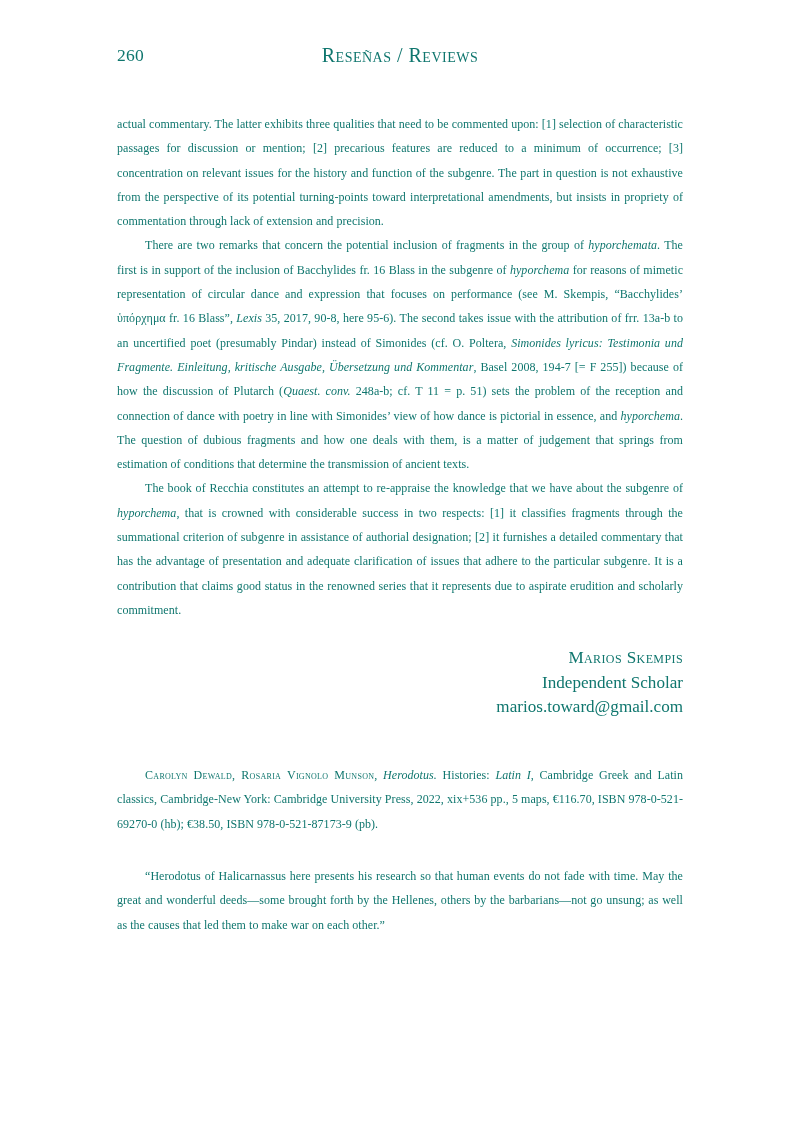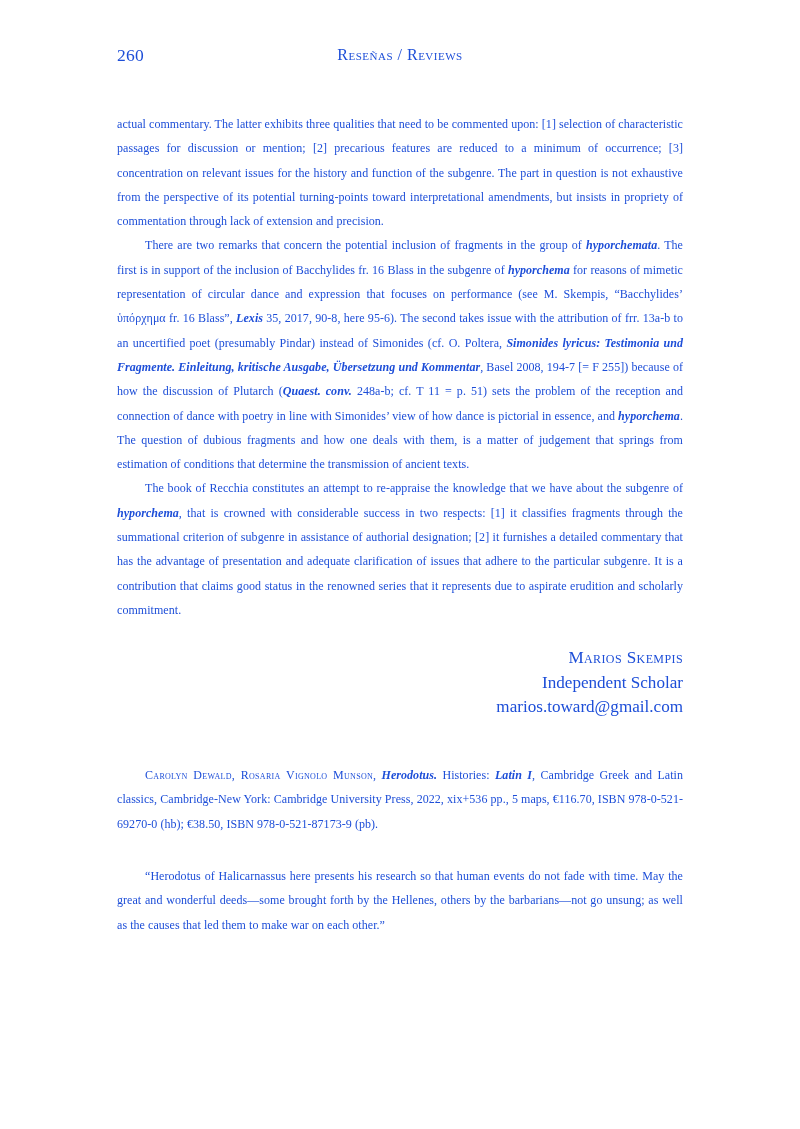--- a/index.html
+++ b/index.html
@@ -8,21 +8,21 @@
     background: #ffffff;
   }
   .page {
     position: relative;
     width: 800px;
     height: 1012px;
     background: #ffffff;
     margin: 0 auto;
     overflow: hidden;
     font-family: "Liberation Serif", "DejaVu Serif", serif;
-    color: #1d4ed8;
+    color: #0f766e;
   }
 
   
   .running-head {
     position: absolute;
     top: 44px;
     left: 117px;
     width: 566px;
     height: 22px;
   }
@@ -33,21 +33,21 @@
     font-size: 17.5px;
     line-height: 22px;
     letter-spacing: 0.2px;
   }
   .head-title {
     position: absolute;
     left: 0;
     top: 0;
     width: 566px;
     text-align: center;
-    font-size: 16px;
+    font-size: 20px;
     line-height: 22px;
     font-variant: small-caps;
     letter-spacing: 0.5px;
   }
 
   
   .column {
     position: absolute;
     left: 117px;
     top: 112px;
@@ -58,21 +58,21 @@
     font-size: 12px;
     line-height: 24.3px;
     text-align: justify;
     text-justify: inter-word;
     hyphens: none;
     letter-spacing: 0.05px;
   }
   p.indent {
     text-indent: 28px;
   }
-  .i { font-style: italic; font-weight: bold; }
+  .i { font-style: italic; }
   .grk {
     font-family: "Liberation Serif", "DejaVu Serif", serif;
   }
 
   
   .signature {
     margin-top: 24px;
     text-align: right;
   }
   .signature div {

